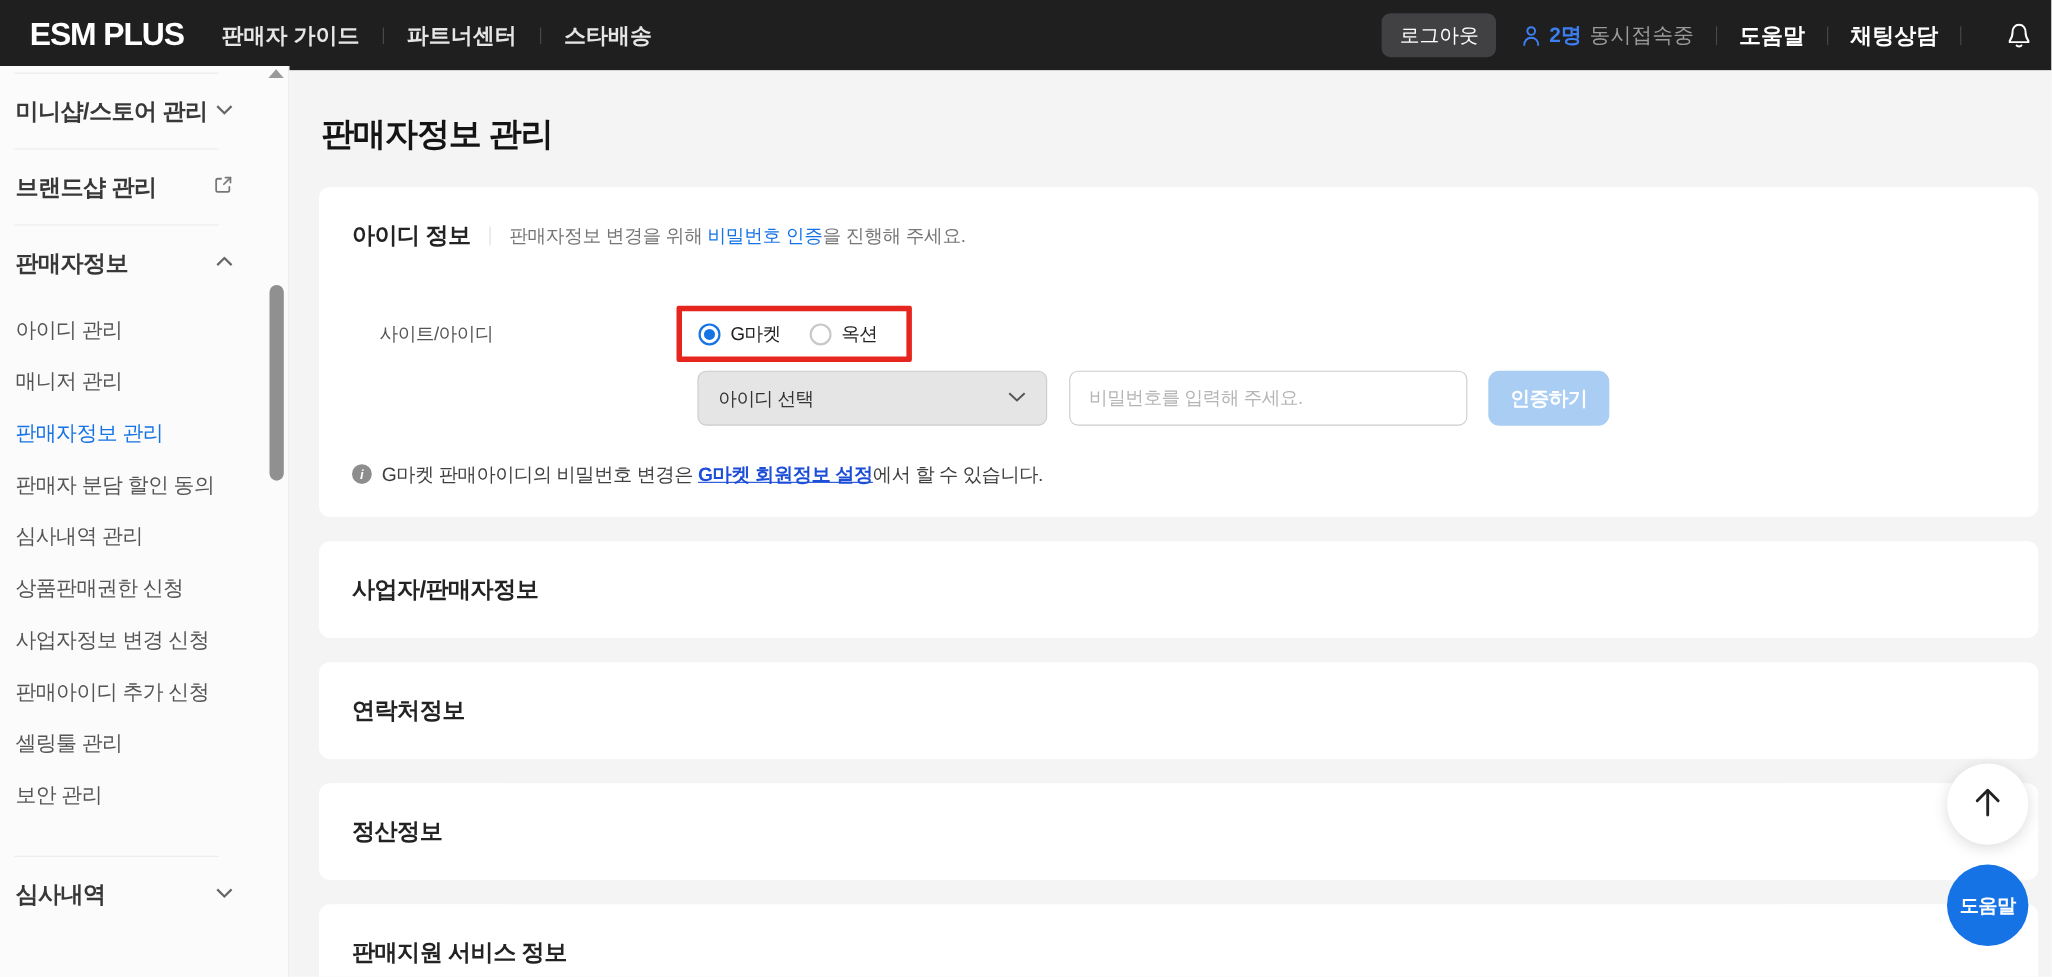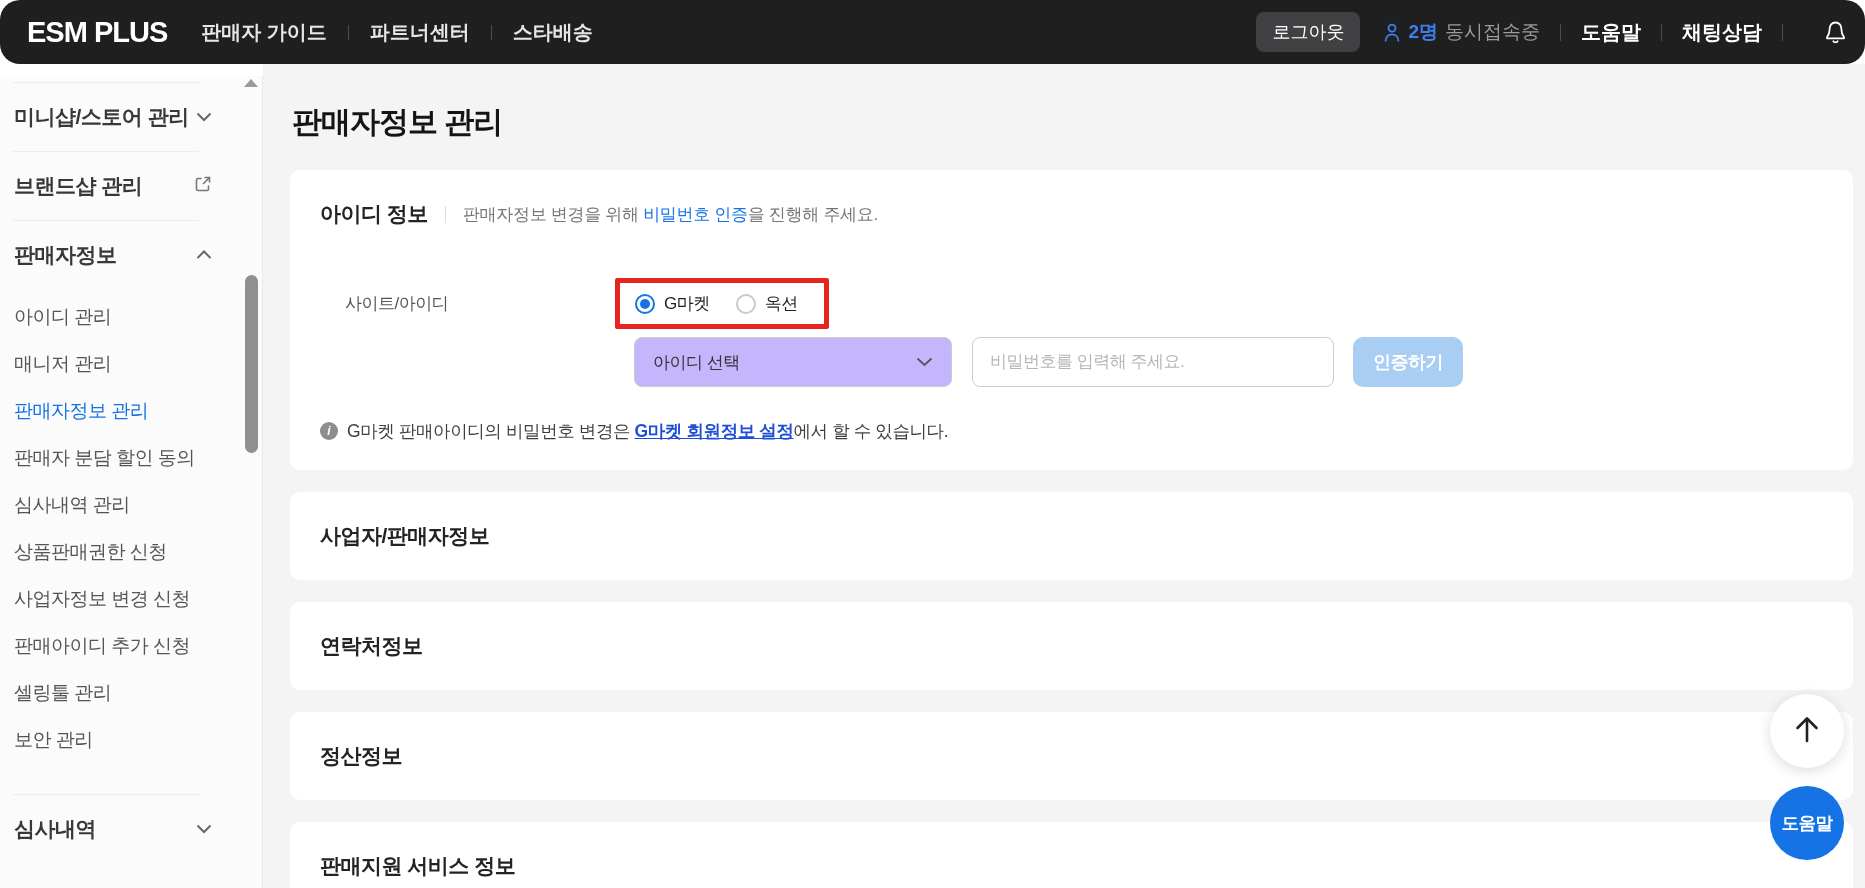--- a/index.html
+++ b/index.html
@@ -5,40 +5,40 @@
   * { margin:0; padding:0; box-sizing:border-box; }
   html,body { width:1865px; height:888px; overflow:hidden; }
   body {
     position:relative; background:#fff;
     font-family:"Liberation Sans","DejaVu Sans",sans-serif;
     -webkit-font-smoothing:antialiased;
   }
   
   .topbar {
     position:absolute; left:0; top:0; width:1865px; height:64px;
-    background:#1f1f20; display:flex; align-items:center; padding:0 17px 0 27px;border-radius:20px;
+    background:#1f1f20; display:flex; align-items:center; padding:0 17px 0 27px;
   }
   .logo { color:#fff; font-size:29px; font-weight:800; letter-spacing:-1px; font-style:normal; margin-right:34px; }
   .topnav { display:flex; align-items:center; }
   .topnav .navitem { color:#e6e6e6; font-size:20px; font-weight:600; cursor:pointer; }
   .nav-sep { width:1px; height:15px; background:#4d4d4d; margin:0 21px; }
   .topbar-right { margin-left:auto; display:flex; align-items:center; }
   .logout-btn {
     background:#414144; border:none; border-radius:8px; color:#fff;
     font-size:18px; padding:8px 16px; cursor:pointer; font-family:inherit;
   }
   .person-ic { margin-left:22px; display:flex; }
   .sess-count { color:#3d7ff0; font-size:19px; font-weight:600; margin-left:6px; }
   .sess-suffix { color:#9b9b9b; font-size:19px; margin-left:7px; }
   .top-sep { width:1px; height:17px; background:#4a4a4a; margin:0 20px; }
   .top-link { color:#fff; font-size:20px; font-weight:700; cursor:pointer; }
   .bell-ic { margin-left:20px; display:flex; cursor:pointer; }
   
   .sidebar {
-    position:absolute; left:0; top:76px; width:263px; bottom:0;
+    position:absolute; left:0; top:60px; width:263px; bottom:0;
     background:#fbfbfb; border-right:1px solid #e8e8e8; padding-top:6px;
   }
   .side-line { height:1px; background:#ececec; margin:0 63px 0 13px; }
   .side-section {
     height:68px; display:flex; align-items:center; justify-content:space-between;
     padding:0 50px 0 14px; cursor:pointer;
   }
   .side-section .s-label { font-size:21px; font-weight:700; color:#383838; letter-spacing:-0.5px; }
   .submenu { padding-top:4px; }
   .side-sub {
@@ -80,21 +80,21 @@
   .radio-opt { display:inline-flex; align-items:center; gap:9px; cursor:pointer; }
   .radio-circle {
     width:20px; height:20px; border-radius:50%; border:2px solid #c9c9c9; background:#fff;
     display:flex; align-items:center; justify-content:center;
   }
   .radio-circle.on { border-color:#1673e6; }
   .radio-circle.on::after { content:""; width:10px; height:10px; border-radius:50%; background:#1673e6; }
   .radio-label { font-size:17px; color:#222; letter-spacing:-0.5px; }
   .field-area { display:flex; align-items:center; }
   .select-box {
-    width:318px; height:50px; border:1px solid #ccc; border-radius:8px; background:#c4b5fd;
+    width:318px; height:50px; border:1px solid #ccc; border-radius:8px; background:#e5e5e5;
     display:flex; align-items:center; justify-content:space-between; padding:0 18px; cursor:pointer;
   }
   .select-box .sel-txt { font-size:17px; color:#333; letter-spacing:-0.5px; }
   .pw-input {
     width:362px; height:50px; border:1px solid #ccc; border-radius:8px; margin-left:20px;
     padding:0 17px; font-size:17px; color:#333; font-family:inherit; outline:none; letter-spacing:-0.5px;
   }
   .pw-input::placeholder { color:#b5b5b5; }
   .verify-btn {
     width:110px; height:50px; margin-left:19px; border:none; border-radius:10px;

